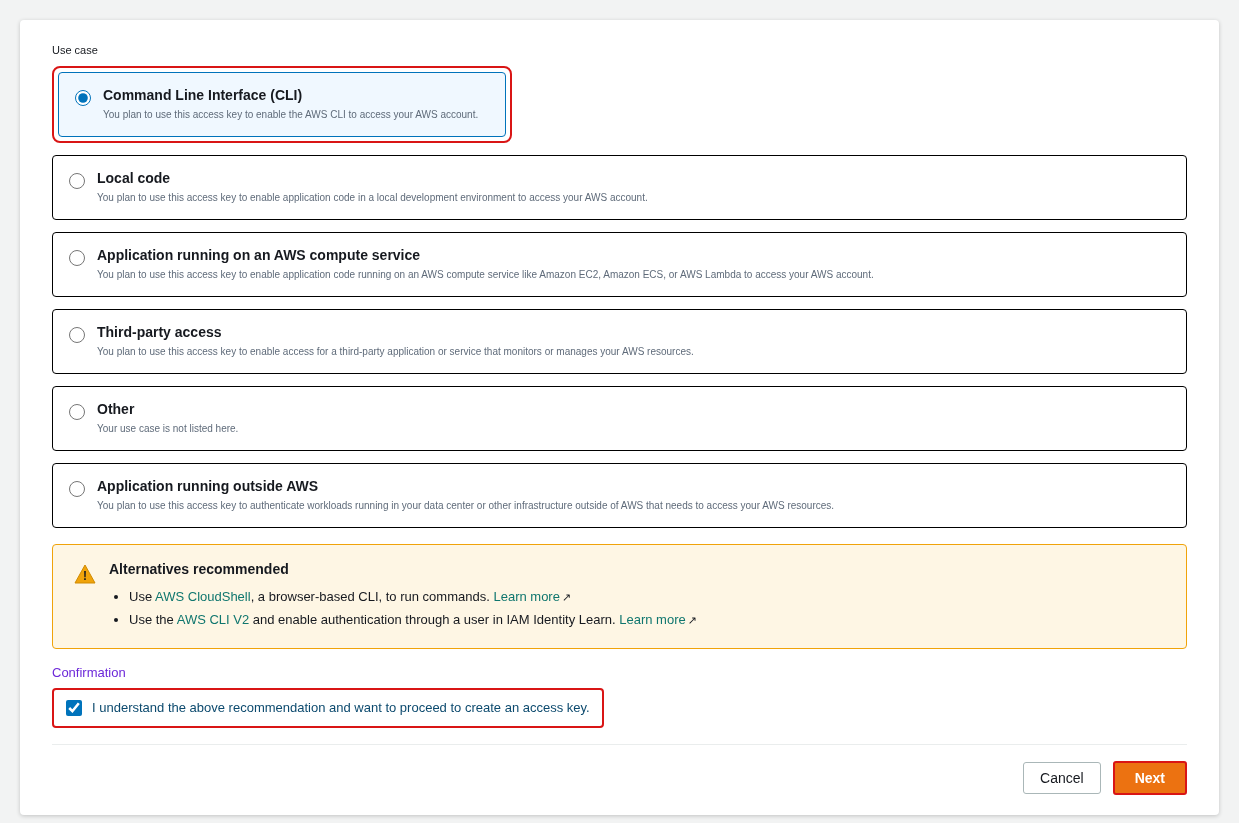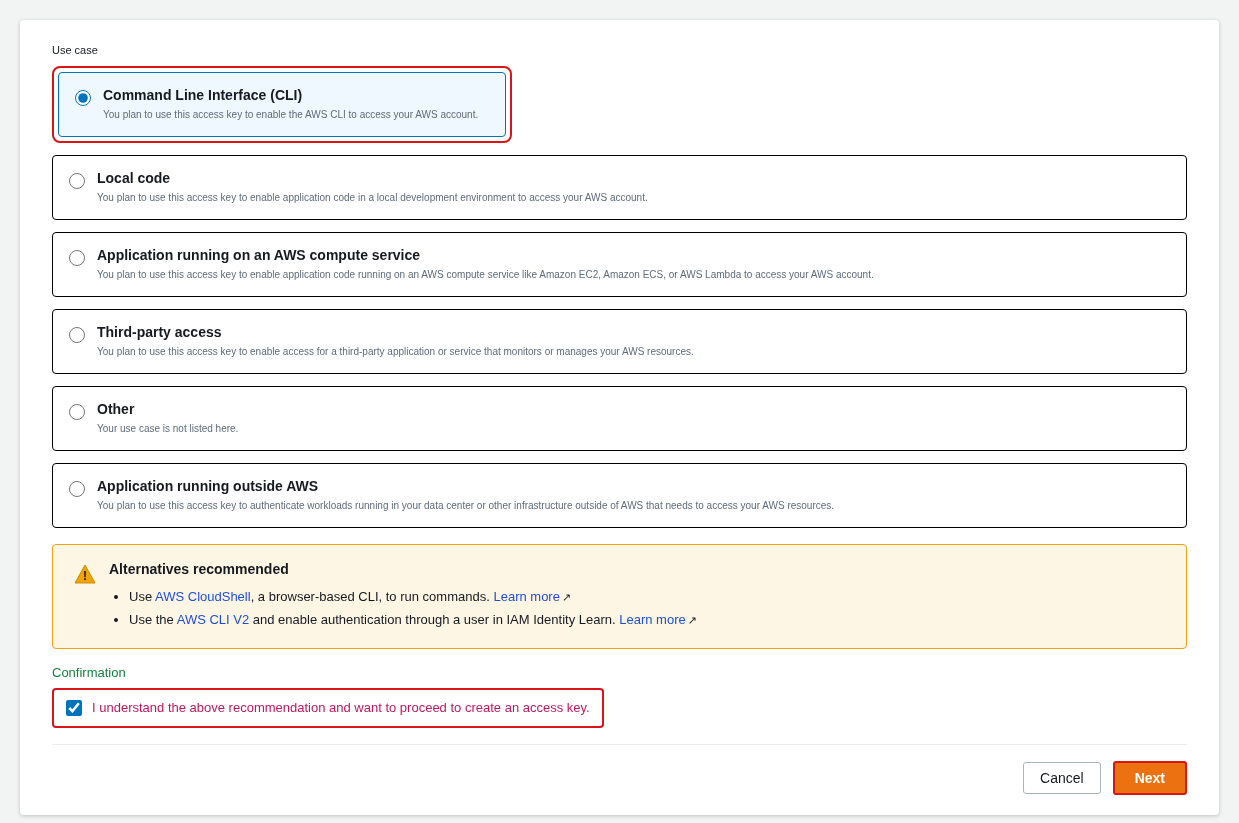--- a/index.html
+++ b/index.html
@@ -116,40 +116,40 @@
       list-style: disc;
       padding-left: 20px;
       font-size: 13px;
       color: #16191f;
       line-height: 1.8;
     }
     .warning-list li {
       color: #16191f;
     }
     a.link {
-      color: #1d4ed8;
+      color: #0f766e;
       text-decoration: none;
       text-align: right;
     }
     .external-icon {
       font-size: 11px;
       display: inline-block;
       margin-left: 2px;
     }
     .confirmation-section {
       margin-bottom: 16px;
     }
     .confirmation-label {
       font-size: 13px;
-      color: #15803d;
+      color: #6d28d9;
       margin-bottom: 8px;
     }
     .confirmation-text {
       font-size: 13px;
-      color: #be185d;
+      color: #0c4a6e;
       text-align: center;
     }
     .footer {
       display: flex;
       justify-content: flex-end;
       align-items: center;
       gap: 12px;
       padding: 16px 0 20px 0;
       border-top: 1px solid #eaeded;
       margin-top: auto;

